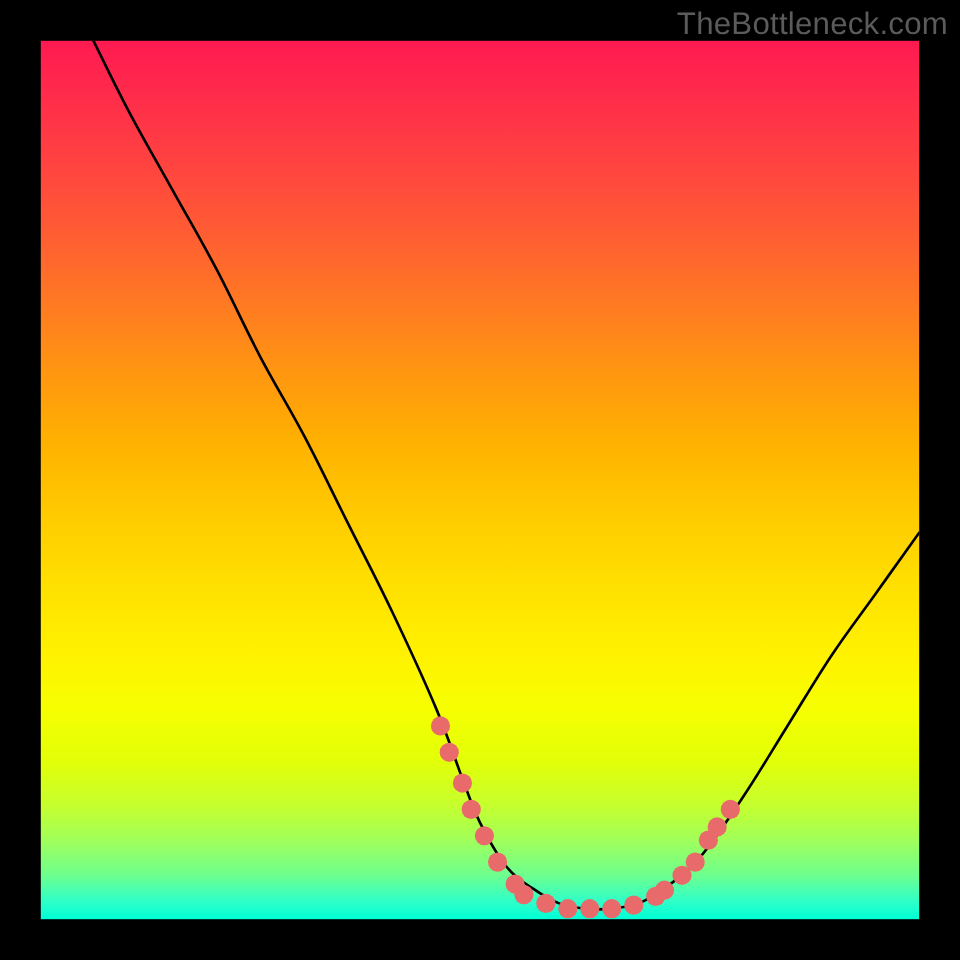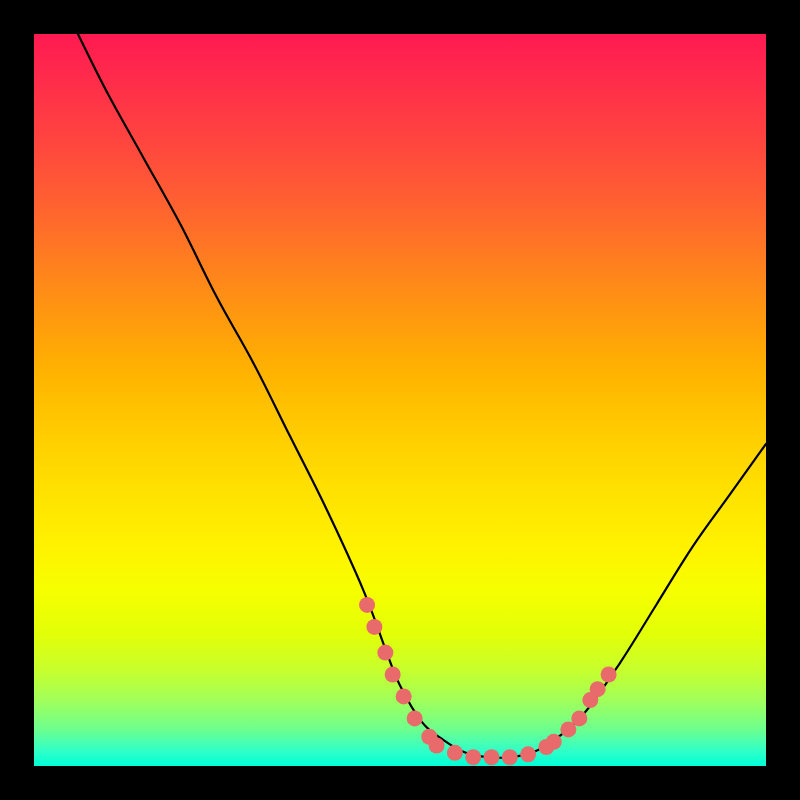--- a/index.html
+++ b/index.html
@@ -59,20 +59,21 @@
     left: 0;
     top: 0;
     width: 732px;
     height: 732px;
   }
 </style>
 </head>
 <body>
 
 <div class="frame">
+  <div class="watermark">TheBottleneck.com</div>
 
   <div class="plot-area">
     <svg class="curve" viewBox="0 0 732 732" preserveAspectRatio="none">
       <path id="curve-path" fill="none" stroke="#000" stroke-width="2.2" stroke-linecap="round" stroke-linejoin="round" d="M 43.92 0.00 C 49.19 10.54, 61.34 36.16, 73.20 58.56 C 85.06 80.96, 96.62 100.72, 109.80 124.44 C 122.98 148.16, 133.22 165.29, 146.40 190.32 C 159.58 215.35, 169.82 238.49, 183.00 263.52 C 196.18 288.55, 206.42 304.37, 219.60 329.40 C 232.78 354.43, 243.02 376.25, 256.20 402.60 C 269.38 428.95, 279.62 448.13, 292.80 475.80 C 305.98 503.47, 318.86 531.29, 329.40 556.32 C 339.94 581.35, 344.77 597.75, 351.36 614.88 C 357.95 632.01, 359.41 638.30, 366.00 651.48 C 372.59 664.66, 380.05 678.20, 387.96 688.08 C 395.87 697.96, 402.01 700.85, 409.92 706.38 C 417.83 711.91, 423.97 715.79, 431.88 718.82 C 439.79 721.85, 445.93 722.43, 453.84 723.22 C 461.75 724.01, 467.89 724.01, 475.80 723.22 C 483.71 722.43, 489.85 721.85, 497.76 718.82 C 505.67 715.79, 510.50 713.23, 519.72 706.38 C 528.94 699.53, 537.14 694.59, 549.00 680.76 C 560.86 666.93, 572.42 649.28, 585.60 629.52 C 598.78 609.76, 609.02 592.04, 622.20 570.96 C 635.38 549.88, 645.62 532.16, 658.80 512.40 C 671.98 492.64, 682.22 479.61, 695.40 461.16 C 708.58 442.71, 725.41 419.14, 732.00 409.92"></path>
       <g id="marker-group">
           <circle cx="333.06" cy="570.96" r="8" fill="#e96a6a"></circle>
           <circle cx="340.38" cy="592.92" r="8" fill="#e96a6a"></circle>
           <circle cx="351.36" cy="618.54" r="8" fill="#e96a6a"></circle>
           <circle cx="358.68" cy="640.50" r="8" fill="#e96a6a"></circle>
           <circle cx="369.66" cy="662.46" r="8" fill="#e96a6a"></circle>

